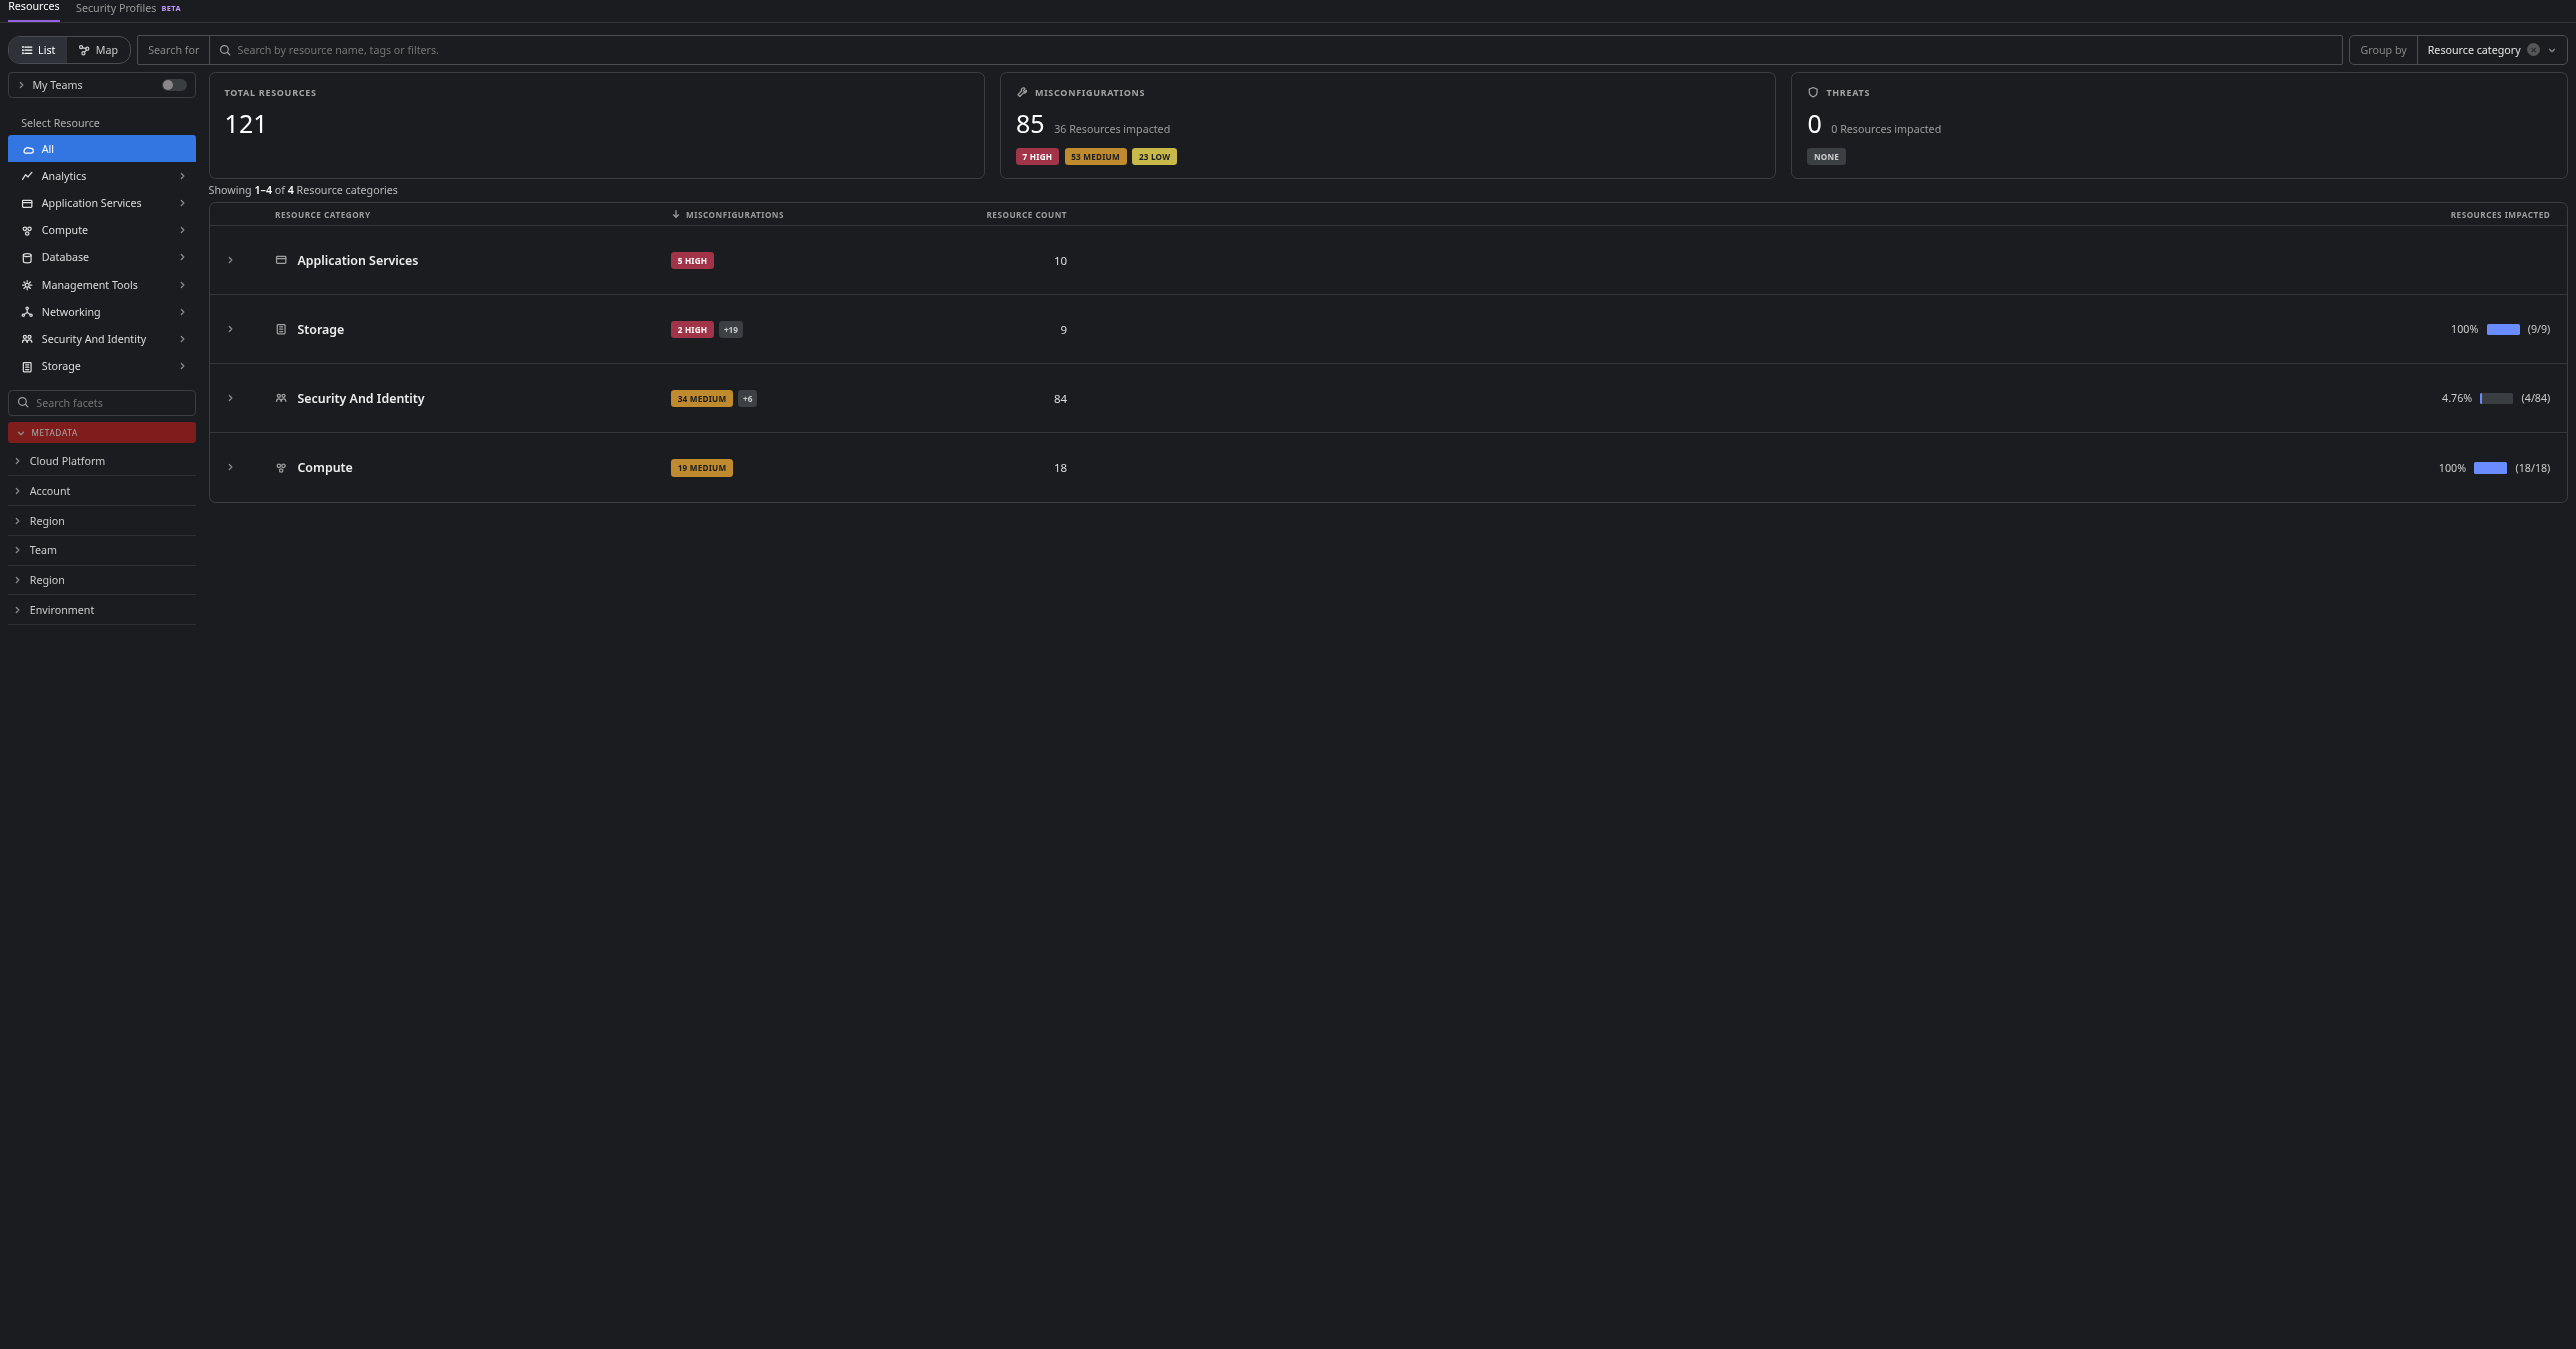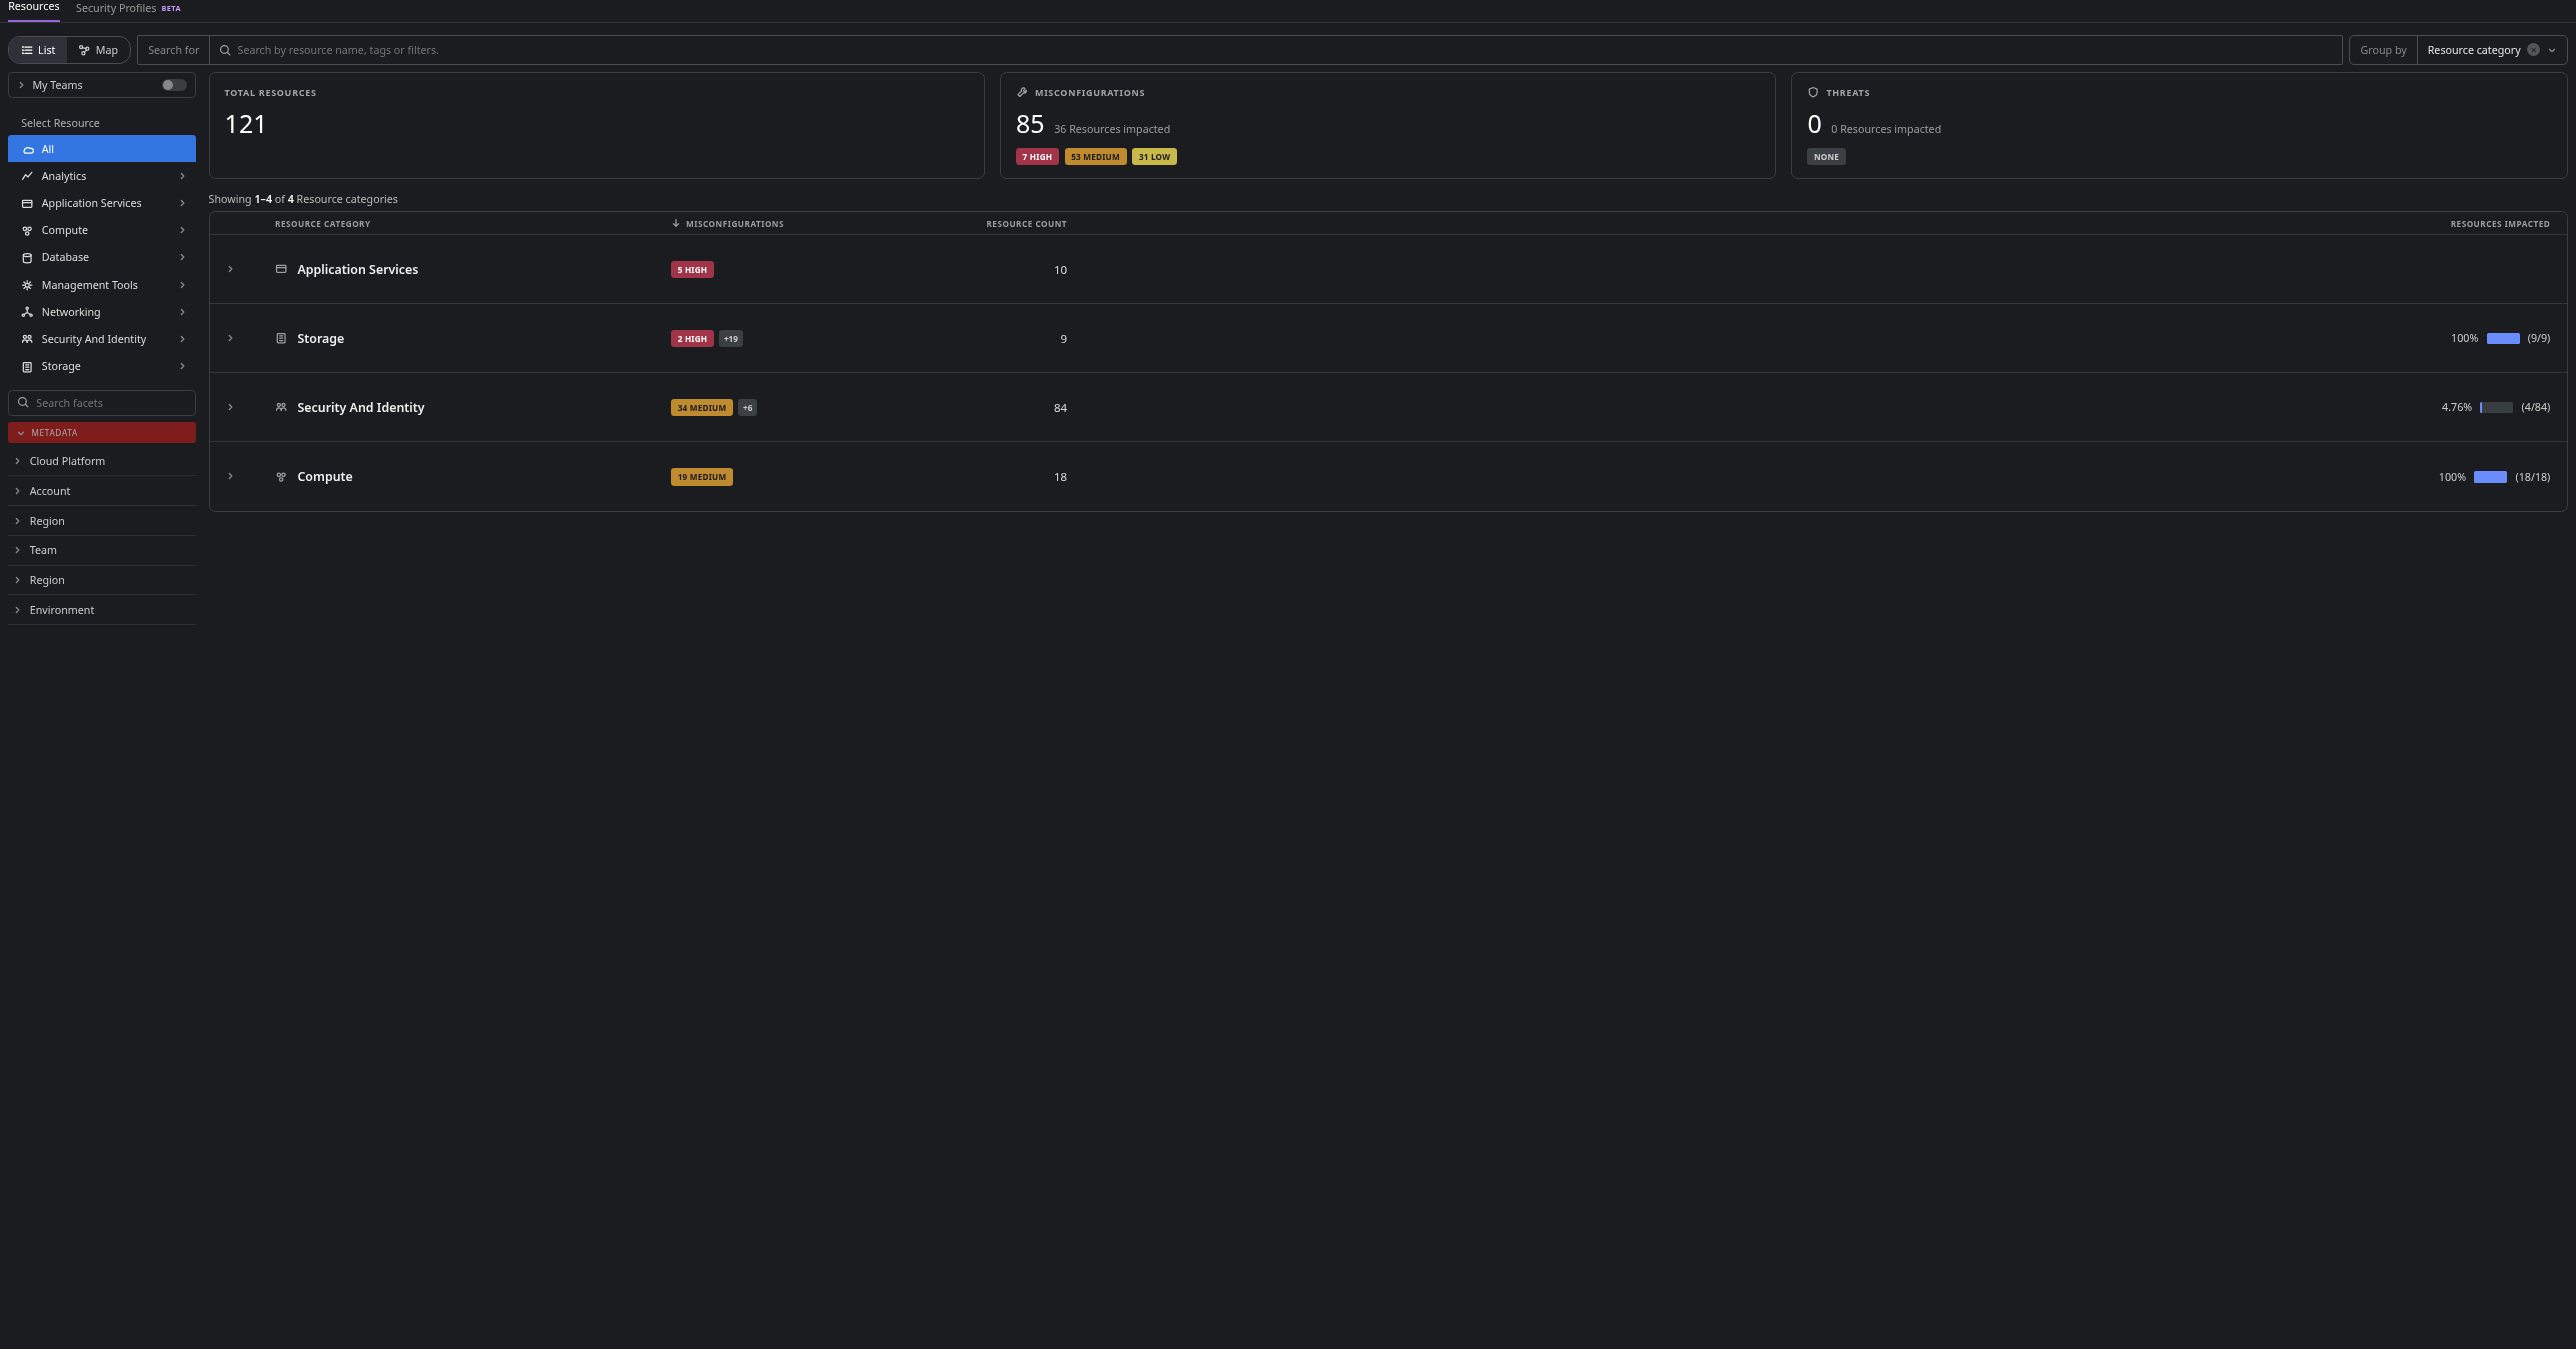--- a/index.html
+++ b/index.html
@@ -29,21 +29,21 @@
 .nav{border-radius:3.3px;overflow:hidden}
 .nav-item{display:flex;align-items:center;justify-content:space-between;padding:6.6px 8.2px 6.6px 13px;font-size:10.7px;color:#ddd;cursor:pointer}
 .nav-item.active{background:#3376e2;color:#fff}
 .nav-item .l{display:flex;align-items:flex-end;gap:8.2px}
 .facets{margin-top:10px}
 .facet-search{display:flex;align-items:center;gap:6.6px;border:0.8px solid #3a3d42;border-radius:4.1px;padding:5px 8.2px;margin-bottom:6.6px}
 .facet-search input{flex:1;background:transparent;border:none;outline:none;color:#e5e5e5;font-size:10.7px}
 .meta-head{background:#7f1d1d;padding:5px 8.2px;border-radius:3.3px;font-size:8.2px;letter-spacing:0.7px;color:#aaa;display:flex;align-items:center;gap:5px;margin-bottom:3.3px}
 .facet{display:flex;align-items:center;gap:6.6px;padding:7.4px 5px;border-bottom:0.8px solid #2d2f33;font-size:10.7px;color:#ccc;cursor:pointer}
 .main{flex:1}
-.cards{display:flex;gap:15px;margin-bottom:13px}
+.cards{display:flex;gap:15px;margin-bottom:4px}
 .card{flex:1;border:0.8px solid #3a3d42;border-radius:6.6px;padding:13px 15px}
 .card .ctitle{display:flex;align-items:center;gap:6.6px;font-size:9px;letter-spacing:0.7px;color:#a3a3a3;font-weight:700;margin-bottom:6.6px}
 .card .big{font-size:25px;font-weight:400;color:#fff}
 .sub{font-size:10.7px;color:#9c9c9c;margin-left:6.6px}
 .badges{display:flex;gap:5.8px;margin-top:8.2px}
 .badge{font-size:8.2px;font-weight:700;padding:3.3px 6.6px;border-radius:3.3px;letter-spacing:0.2px}
 .b-high{background:#a13448;color:#fff}
 .b-med{background:#c08a2e;color:#1a1c1f}
 .b-low{background:#c9b94a;color:#1a1c1f}
 .b-none{background:#3c3f44;color:#ccc}
@@ -385,21 +385,21 @@
             </span>
           <span>MISCONFIGURATIONS</span>
         </div>
         <div>
           <span class="big">85</span>
           <span class="sub">36 Resources impacted</span>
         </div>
         <div class="badges">
           <span class="badge b-high">7 HIGH</span>
           <span class="badge b-med">53 MEDIUM</span>
-          <span class="badge b-low">31 LOW</span>
+          <span class="badge b-low">23 LOW</span>
         </div>
       </div>
       <div class="card">
         <div class="ctitle">
           <span class="ic muted">
               <svg viewBox="0 0 16 16">
                 <path d="M8 2l5 2v4c0 3-2 5-5 6-3-1-5-3-5-6V4l5-2z"></path>
               </svg>
             </span>
           <span>THREATS</span>

